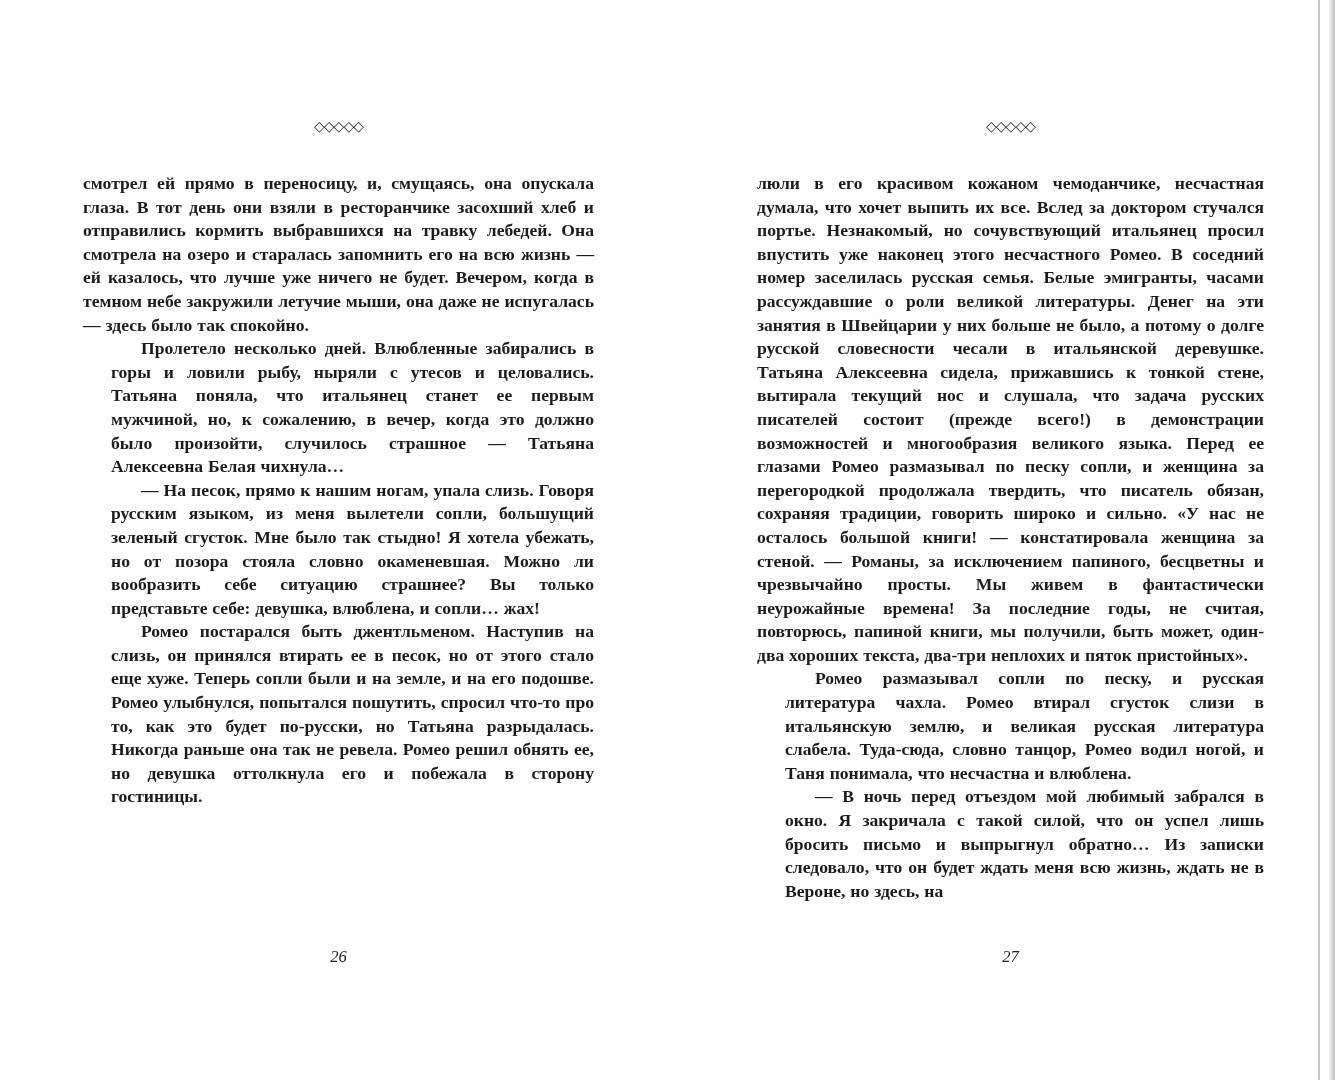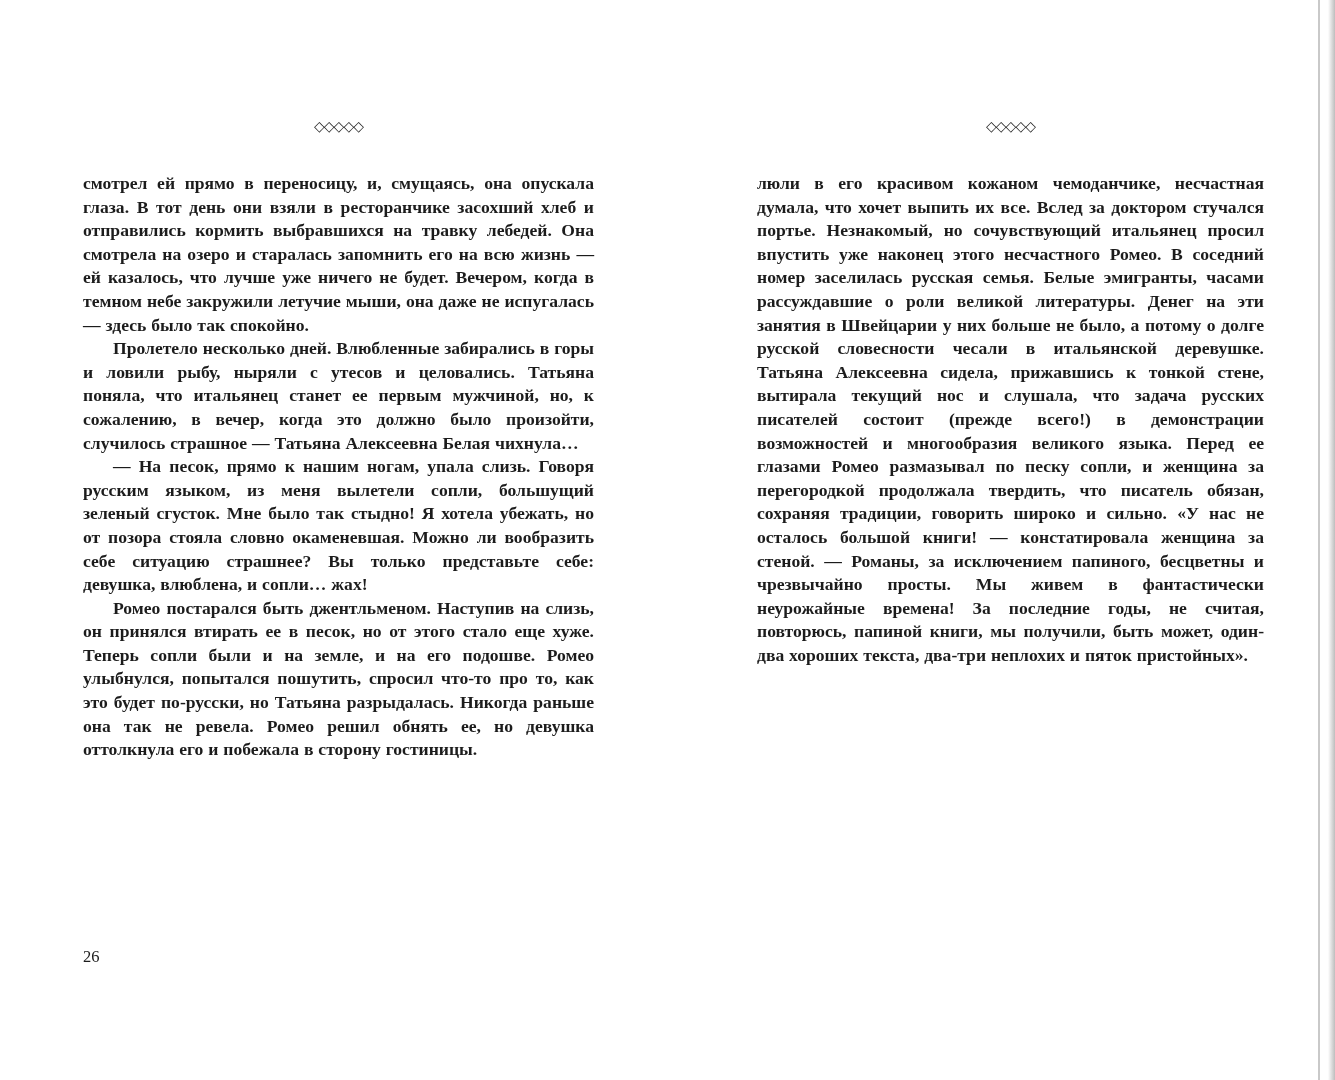--- a/index.html
+++ b/index.html
@@ -37,28 +37,30 @@
     top: 172px;
     left: 0; right: 0; font-weight: bold;
   }
   .text-block p {
     margin: 0;
     text-align: justify;
     font-size: 17.6px;
     line-height: 23.6px;
     word-spacing: 0.5px;
   }
-  .text-block p.indent { text-indent: 30px; }
+  .text-block p.indent { text-indent: 30px; margin-left: 28px; }
 
   .page-number {
     position: absolute;
     top: 947px;
     left: 0; right: 0;
+    text-align: center;
     font-size: 16.5px;
     color: #1c1c1c;
+    font-style: italic;
   }
 
   
   .edge-line {
     position: absolute;
     top: 0;
     height: 1080px;
     left: 1318px;
     width: 2px;
     background: #c9c9c9;
@@ -83,17 +85,20 @@
     <p class="indent">— На песок, прямо к нашим ногам, упала слизь. Говоря русским языком, из меня вылетели сопли, большущий зеленый сгусток. Мне было так стыдно! Я хотела убежать, но от позора стояла словно окаменевшая. Можно ли вообразить себе ситуацию страшнее? Вы только представьте себе: девушка, влюблена, и сопли… жах!</p>
     <p class="indent">Ромео постарался быть джентльменом. Наступив на слизь, он принялся втирать ее в песок, но от этого стало еще хуже. Теперь сопли были и на земле, и на его подошве. Ромео улыбнулся, попытался пошутить, спросил что-то про то, как это будет по-русски, но Татьяна разрыдалась. Никогда раньше она так не ревела. Ромео решил обнять ее, но девушка оттолкнула его и побежала в сторону гостиницы.</p>
   </div>
   <div class="page-number">26</div>
 </div>
 
 <div class="page page--right">
   <div class="ornament">◇◇◇◇◇</div>
   <div class="text-block">
     <p>люли в его красивом кожаном чемоданчике, несчастная думала, что хочет выпить их все. Вслед за доктором стучался портье. Незнакомый, но сочувствующий итальянец просил впустить уже наконец этого несчастного Ромео. В соседний номер заселилась русская семья. Белые эмигранты, часами рассуждавшие о роли великой литературы. Денег на эти занятия в Швейцарии у них больше не было, а потому о долге русской словесности чесали в итальянской деревушке. Татьяна Алексеевна сидела, прижавшись к тонкой стене, вытирала текущий нос и слушала, что задача русских писателей состоит (прежде всего!) в демонстрации возможностей и многообразия великого языка. Перед ее глазами Ромео размазывал по песку сопли, и женщина за перегородкой продолжала твердить, что писатель обязан, сохраняя традиции, говорить широко и сильно. «У нас не осталось большой книги! — констатировала женщина за стеной. — Романы, за исключением папиного, бесцветны и чрезвычайно просты. Мы живем в фантастически неурожайные времена! За последние годы, не считая, повторюсь, папиной книги, мы получили, быть может, один-два хороших текста, два-три неплохих и пяток пристойных».</p>
+    <p class="indent">Ромео размазывал сопли по песку, и русская литература чахла. Ромео втирал сгусток слизи в итальянскую землю, и великая русская литература слабела. Туда-сюда, словно танцор, Ромео водил ногой, и Таня понимала, что несчастна и влюблена.</p>
+    <p class="indent">— В ночь перед отъездом мой любимый забрался в окно. Я закричала с такой силой, что он успел лишь бросить письмо и выпрыгнул обратно… Из записки следовало, что он будет ждать меня всю жизнь, ждать не в Вероне, но здесь, на</p>
   </div>
+  <div class="page-number">27</div>
 </div>
 
 <div class="edge-line"></div>
 <div class="edge-shadow"></div>
 
 </body></html>

